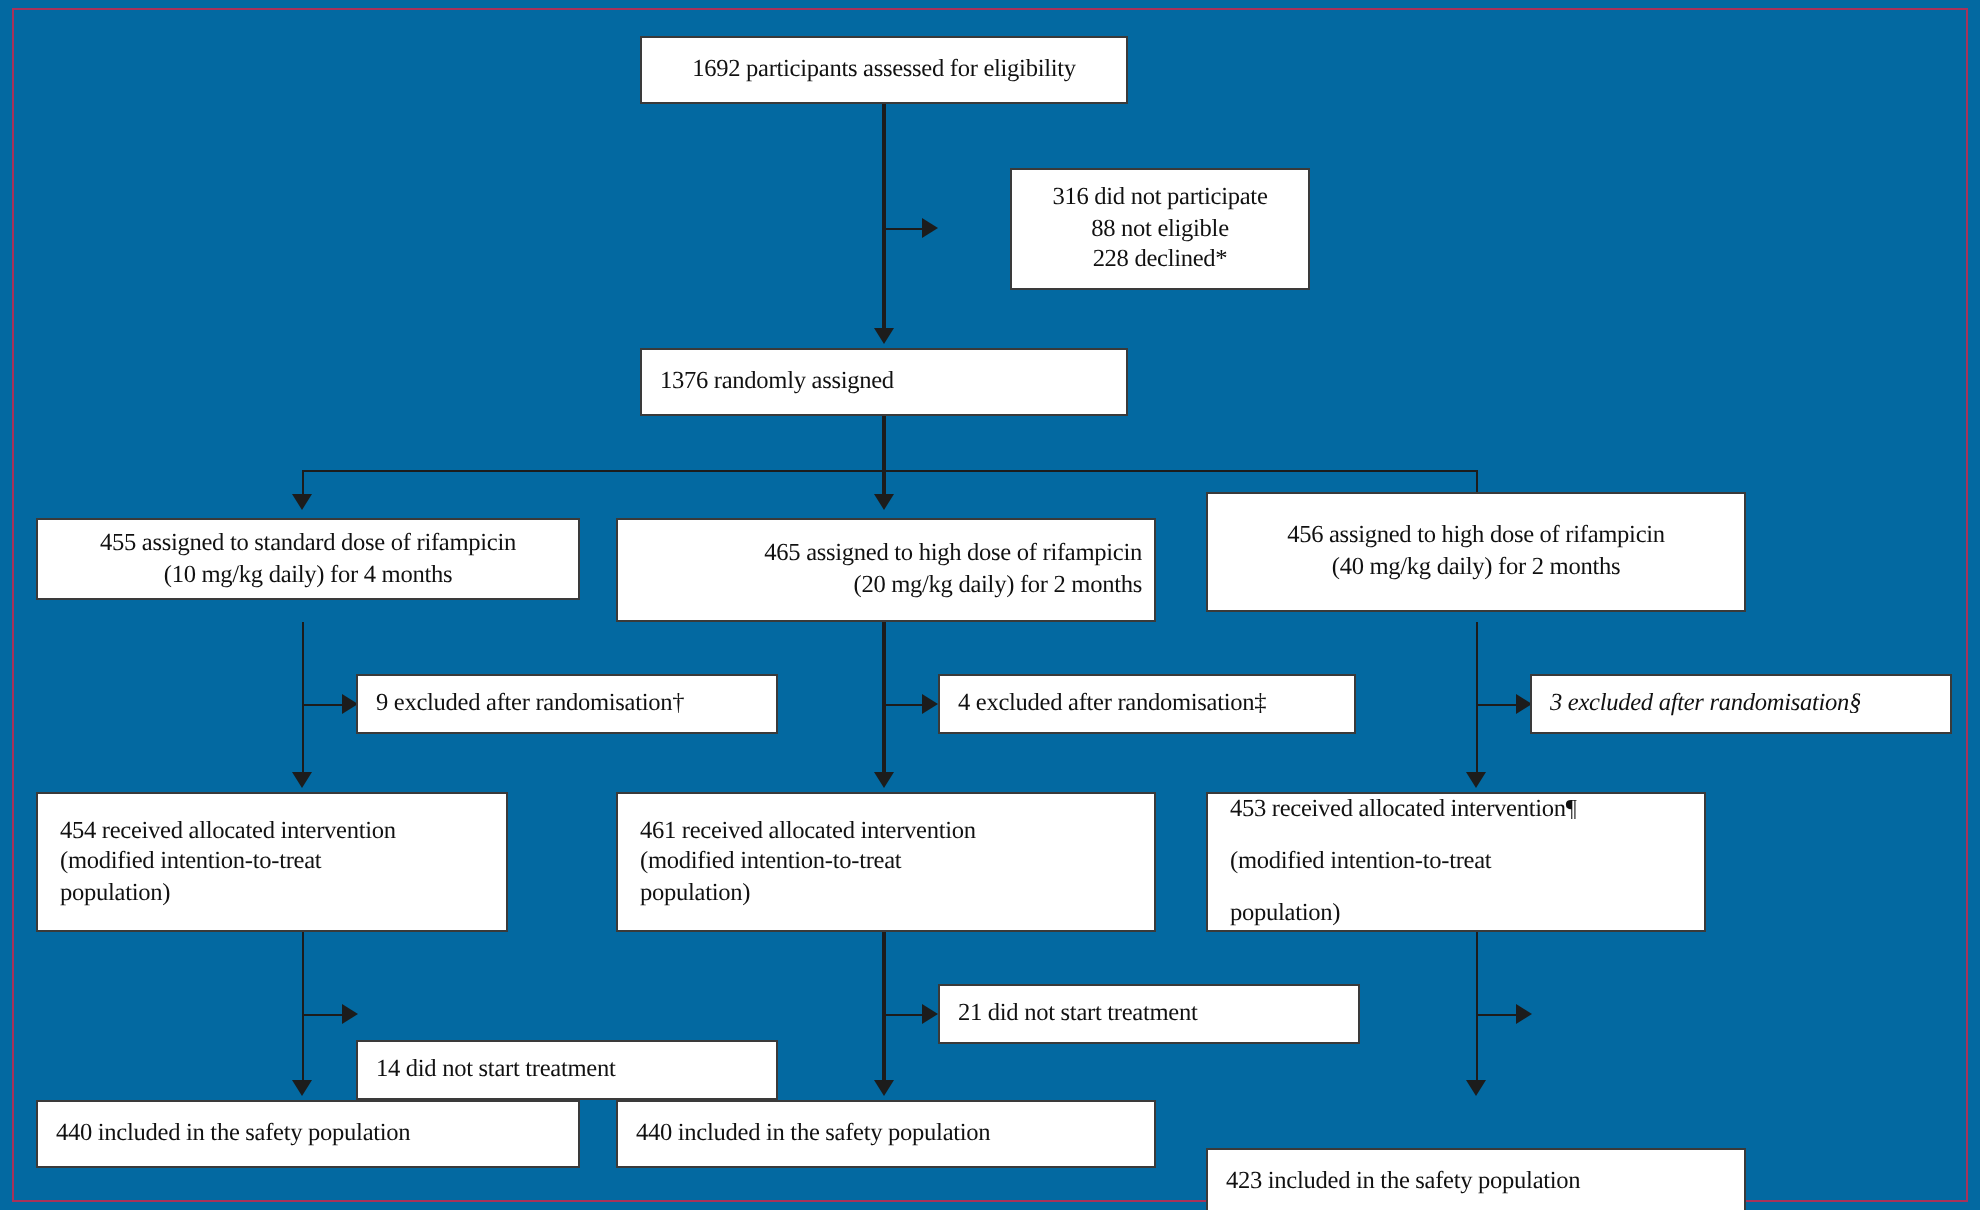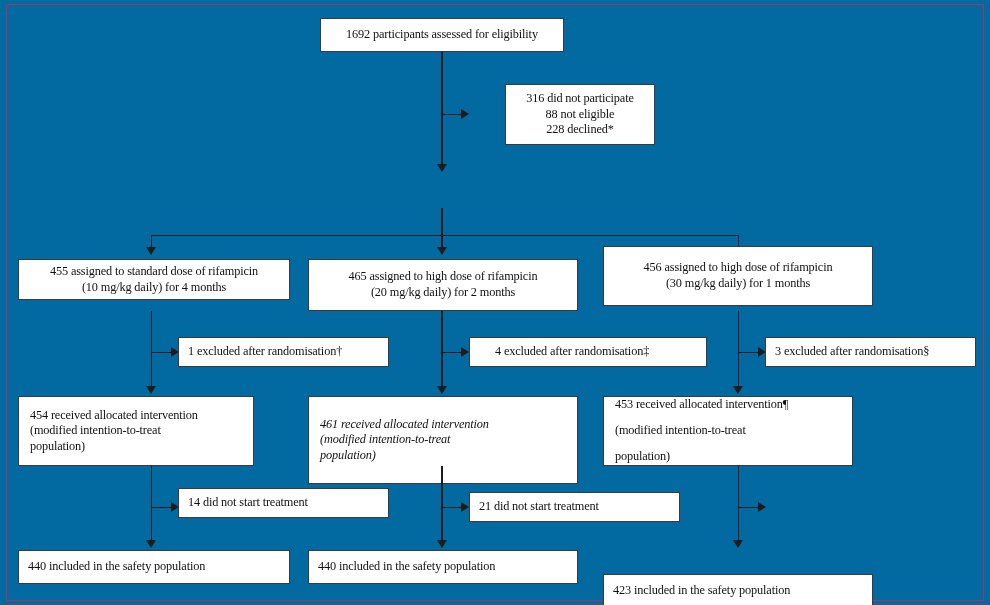--- a/index.html
+++ b/index.html
@@ -104,95 +104,98 @@
 
   <div class="hline" style="left:441.4px; top:114px; width:22px;"></div>
   <div class="arrow-right" style="left:461px; top:109.2px;"></div>
 
   <div class="node center" style="left:469px; top:84px; width:150px; height:61px;margin-left:36px;">
     <span class="txt">316 did not participate</span>
     <span class="txt">88 not eligible</span>
     <span class="txt">228 declined*</span>
   </div>
 
+  <div class="node left" style="left:320px; top:174px; width:244px; height:34px;">
+    <span class="txt">1376 randomly assigned</span>
+  </div>
 
   <div class="vline" style="left:441.4px; top:208px; height:28px;"></div>
   <div class="hline" style="left:151px; top:235px; width:588px;"></div>
 
   <div class="vline" style="left:151px; top:235px; height:14px;"></div>
   <div class="arrow-down" style="left:146.2px; top:247px;"></div>
 
   <div class="vline" style="left:441.4px; top:235px; height:14px;"></div>
   <div class="arrow-down" style="left:436.6px; top:247px;"></div>
 
   <div class="vline" style="left:738px; top:235px; height:14px;"></div>
   <div class="arrow-down" style="left:733.2px; top:247px;"></div>
 
   <div class="node center" style="left:18px; top:259px; width:272px; height:41px;">
     <span class="txt">455 assigned to standard dose of rifampicin</span>
     <span class="txt">(10 mg/kg daily) for 4 months</span>
   </div>
 
-  <div class="node center" style="left:308px; top:259px; width:270px; height:52px;">
+  <div class="node center" style="left:308px; top:259px; width:270px; height:52px;align-items:flex-end;">
     <span class="txt">465 assigned to high dose of rifampicin</span>
     <span class="txt">(20 mg/kg daily) for 2 months</span>
   </div>
 
   <div class="node center" style="left:603px; top:246px; width:270px; height:60px;">
     <span class="txt">456 assigned to high dose of rifampicin</span>
-    <span class="txt">(30 mg/kg daily) for 1 months</span>
+    <span class="txt">(40 mg/kg daily) for 2 months</span>
   </div>
 
   <div class="vline" style="left:151px; top:311px; height:77px;"></div>
   <div class="arrow-down" style="left:146.2px; top:386px;"></div>
   <div class="hline" style="left:151px; top:352px; width:22px;"></div>
   <div class="arrow-right" style="left:170.6px; top:347.2px;"></div>
   <div class="node left" style="left:178px; top:337px; width:211px; height:30px;">
-    <span class="txt">1 excluded after randomisation†</span>
+    <span class="txt">9 excluded after randomisation†</span>
   </div>
 
   <div class="vline" style="left:441.4px; top:311px; height:77px;"></div>
   <div class="arrow-down" style="left:436.6px; top:386px;"></div>
   <div class="hline" style="left:441.4px; top:352px; width:22px;"></div>
   <div class="arrow-right" style="left:461px; top:347.2px;"></div>
-  <div class="node left" style="left:469px; top:337px; width:238px; height:30px;padding-left:16px;">
+  <div class="node left" style="left:469px; top:337px; width:209px; height:30px;">
     <span class="txt">4 excluded after randomisation‡</span>
   </div>
 
   <div class="vline" style="left:738px; top:311px; height:77px;"></div>
   <div class="arrow-down" style="left:733.2px; top:386px;"></div>
   <div class="hline" style="left:738px; top:352px; width:22px;"></div>
   <div class="arrow-right" style="left:757.6px; top:347.2px;"></div>
-  <div class="node left" style="left:765px; top:337px; width:211px; height:30px;">
+  <div class="node left" style="left:765px; top:337px; width:211px; height:30px;font-style:italic;">
     <span class="txt">3 excluded after randomisation§</span>
   </div>
 
   <div class="node hang" style="left:18px; top:396px; width:236px; height:70px;">
     <span class="txt">454 received allocated intervention</span>
     <span class="txt l2">(modified intention-to-treat</span>
     <span class="txt l2">population)</span>
   </div>
 
-  <div class="node hang" style="left:308px; top:396px; width:270px; height:88px;font-style:italic;">
+  <div class="node hang" style="left:308px; top:396px; width:270px; height:70px;">
     <span class="txt">461 received allocated intervention</span>
     <span class="txt l2">(modified intention-to-treat</span>
     <span class="txt l2">population)</span>
   </div>
 
   <div class="node hang" style="left:603px; top:396px; width:250px; height:70px;justify-content:space-between;">
     <span class="txt">453 received allocated intervention¶</span>
     <span class="txt l2">(modified intention-to-treat</span>
     <span class="txt l2">population)</span>
   </div>
 
   <div class="vline" style="left:151px; top:466px; height:76px;"></div>
   <div class="arrow-down" style="left:146.2px; top:540px;"></div>
   <div class="hline" style="left:151px; top:507px; width:22px;"></div>
   <div class="arrow-right" style="left:170.6px; top:502.2px;"></div>
-  <div class="node left" style="left:178px; top:488px; width:211px; height:30px;">
+  <div class="node left" style="left:178px; top:520px; width:211px; height:30px;">
     <span class="txt">14 did not start treatment</span>
   </div>
 
   <div class="vline" style="left:441.4px; top:466px; height:76px;"></div>
   <div class="arrow-down" style="left:436.6px; top:540px;"></div>
   <div class="hline" style="left:441.4px; top:507px; width:22px;"></div>
   <div class="arrow-right" style="left:461px; top:502.2px;"></div>
   <div class="node left" style="left:469px; top:492px; width:211px; height:30px;">
     <span class="txt">21 did not start treatment</span>
   </div>

